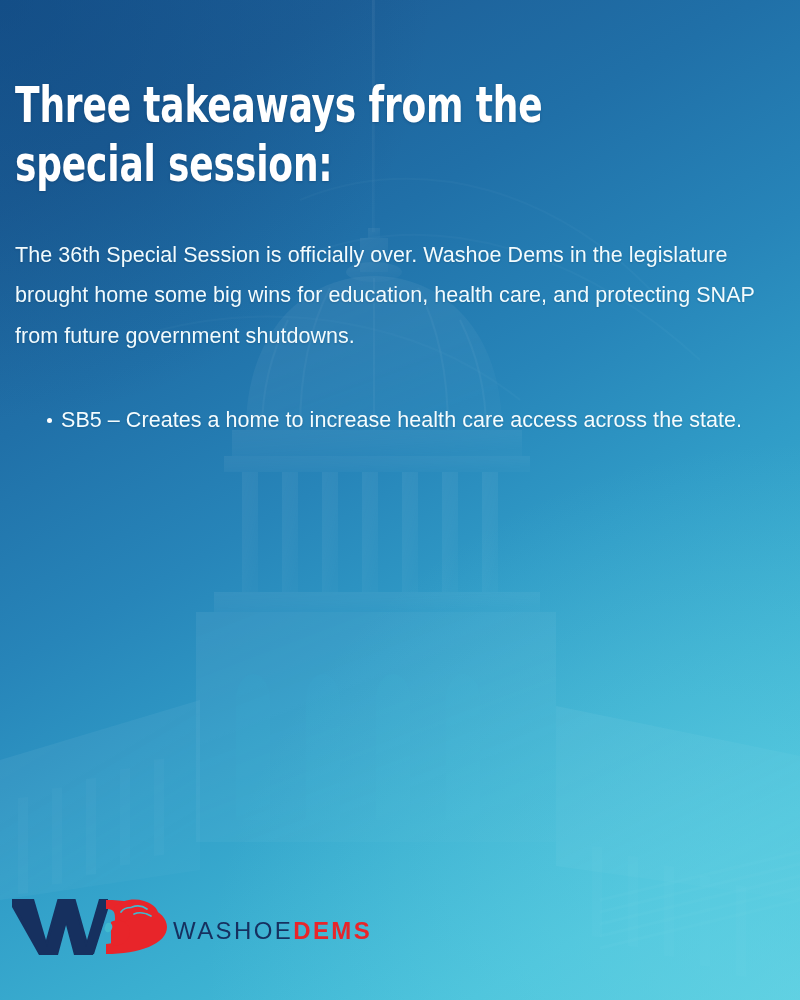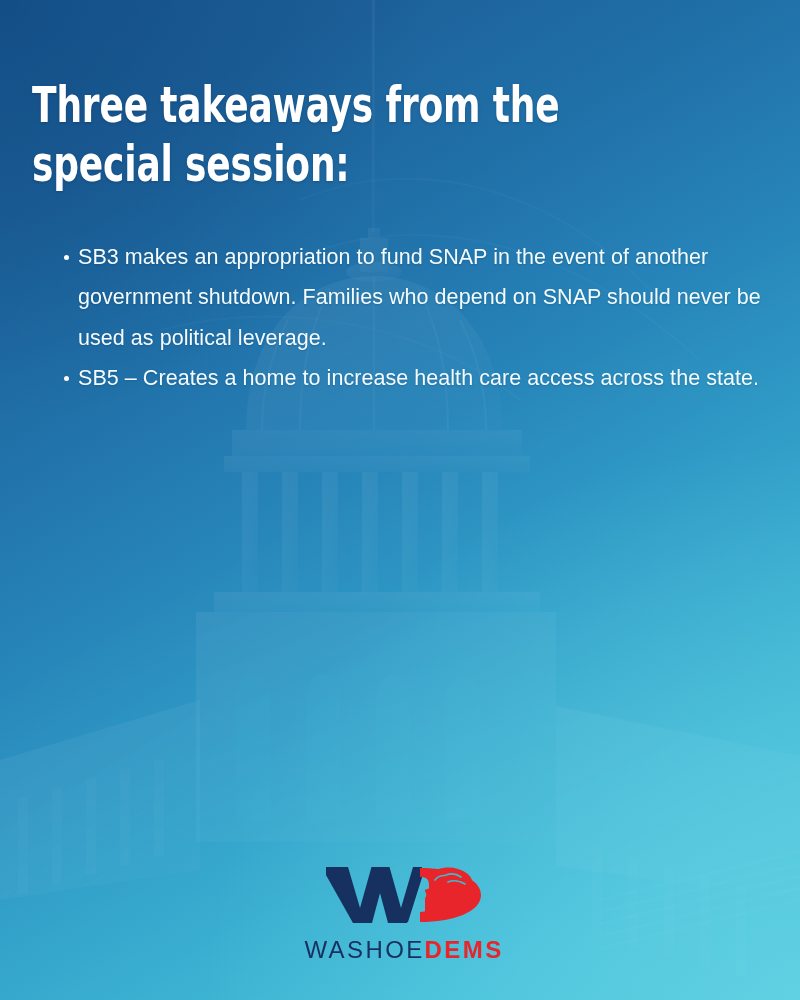--- a/index.html
+++ b/index.html
@@ -46,21 +46,21 @@
     pointer-events: none;
     background:
       radial-gradient(120% 90% at 100% 100%, rgba(110,215,230,.55) 0%, rgba(110,215,230,0) 62%),
       radial-gradient(90% 70% at 0% 0%, rgba(10,62,116,.45) 0%, rgba(10,62,116,0) 60%);
   }
 
   
   .content {
     position: relative;
     z-index: 3;
-    padding: 0 32px;
+    padding: 0 15px;
   }
 
   .headline {
     margin: 0;
     padding-top: 76px;
     color: #ffffff;
     font-family: "Liberation Sans Narrow", "DejaVu Sans Condensed", "Liberation Sans", sans-serif;
     font-weight: 700;
     font-size: 50px;
     line-height: 1.17;
@@ -112,21 +112,21 @@
   }
 
   
   .logo-block {
     position: absolute;
     left: 8px;
     right: 0;
     bottom: 38px;
     z-index: 4;
     display: flex;
-    flex-direction: column;
+    flex-direction: row;
     align-items: center;
   }
   .logo-mark { width: 165px; height: 70px; display: block; }
   .logo-word {
     margin-top: 8px;
     font-size: 24px;
     font-weight: 700;
     letter-spacing: 2.4px;
     line-height: 1;
     white-space: nowrap;
@@ -223,23 +223,23 @@
     </svg>
   </div>
 
   <div class="bg-wash"></div>
 
   <div class="content">
 
     <h1 class="headline">Three takeaways from the
 special session:</h1>
 
+    <p class="intro">The 36th Special Session is officially over. Washoe Dems in the legislature brought home some big wins for education, health care, and protecting SNAP from future government shutdowns.</p>
 
     <ul class="bullets">
-      <li>SB3 makes an appropriation to fund SNAP in the event of another government shutdown. Families who depend on SNAP should never be used as political leverage.</li>
       <li>SB5 – Creates a home to increase health care access across the state.</li>
     </ul>
 
   </div>
 
   <div class="logo-block">
 
     <svg class="logo-mark" viewBox="0 0 330 140" aria-hidden="true">
 
       <path d="M8 14 H52 L76 96 L99 14 H135 L158 96 L182 14 H200

